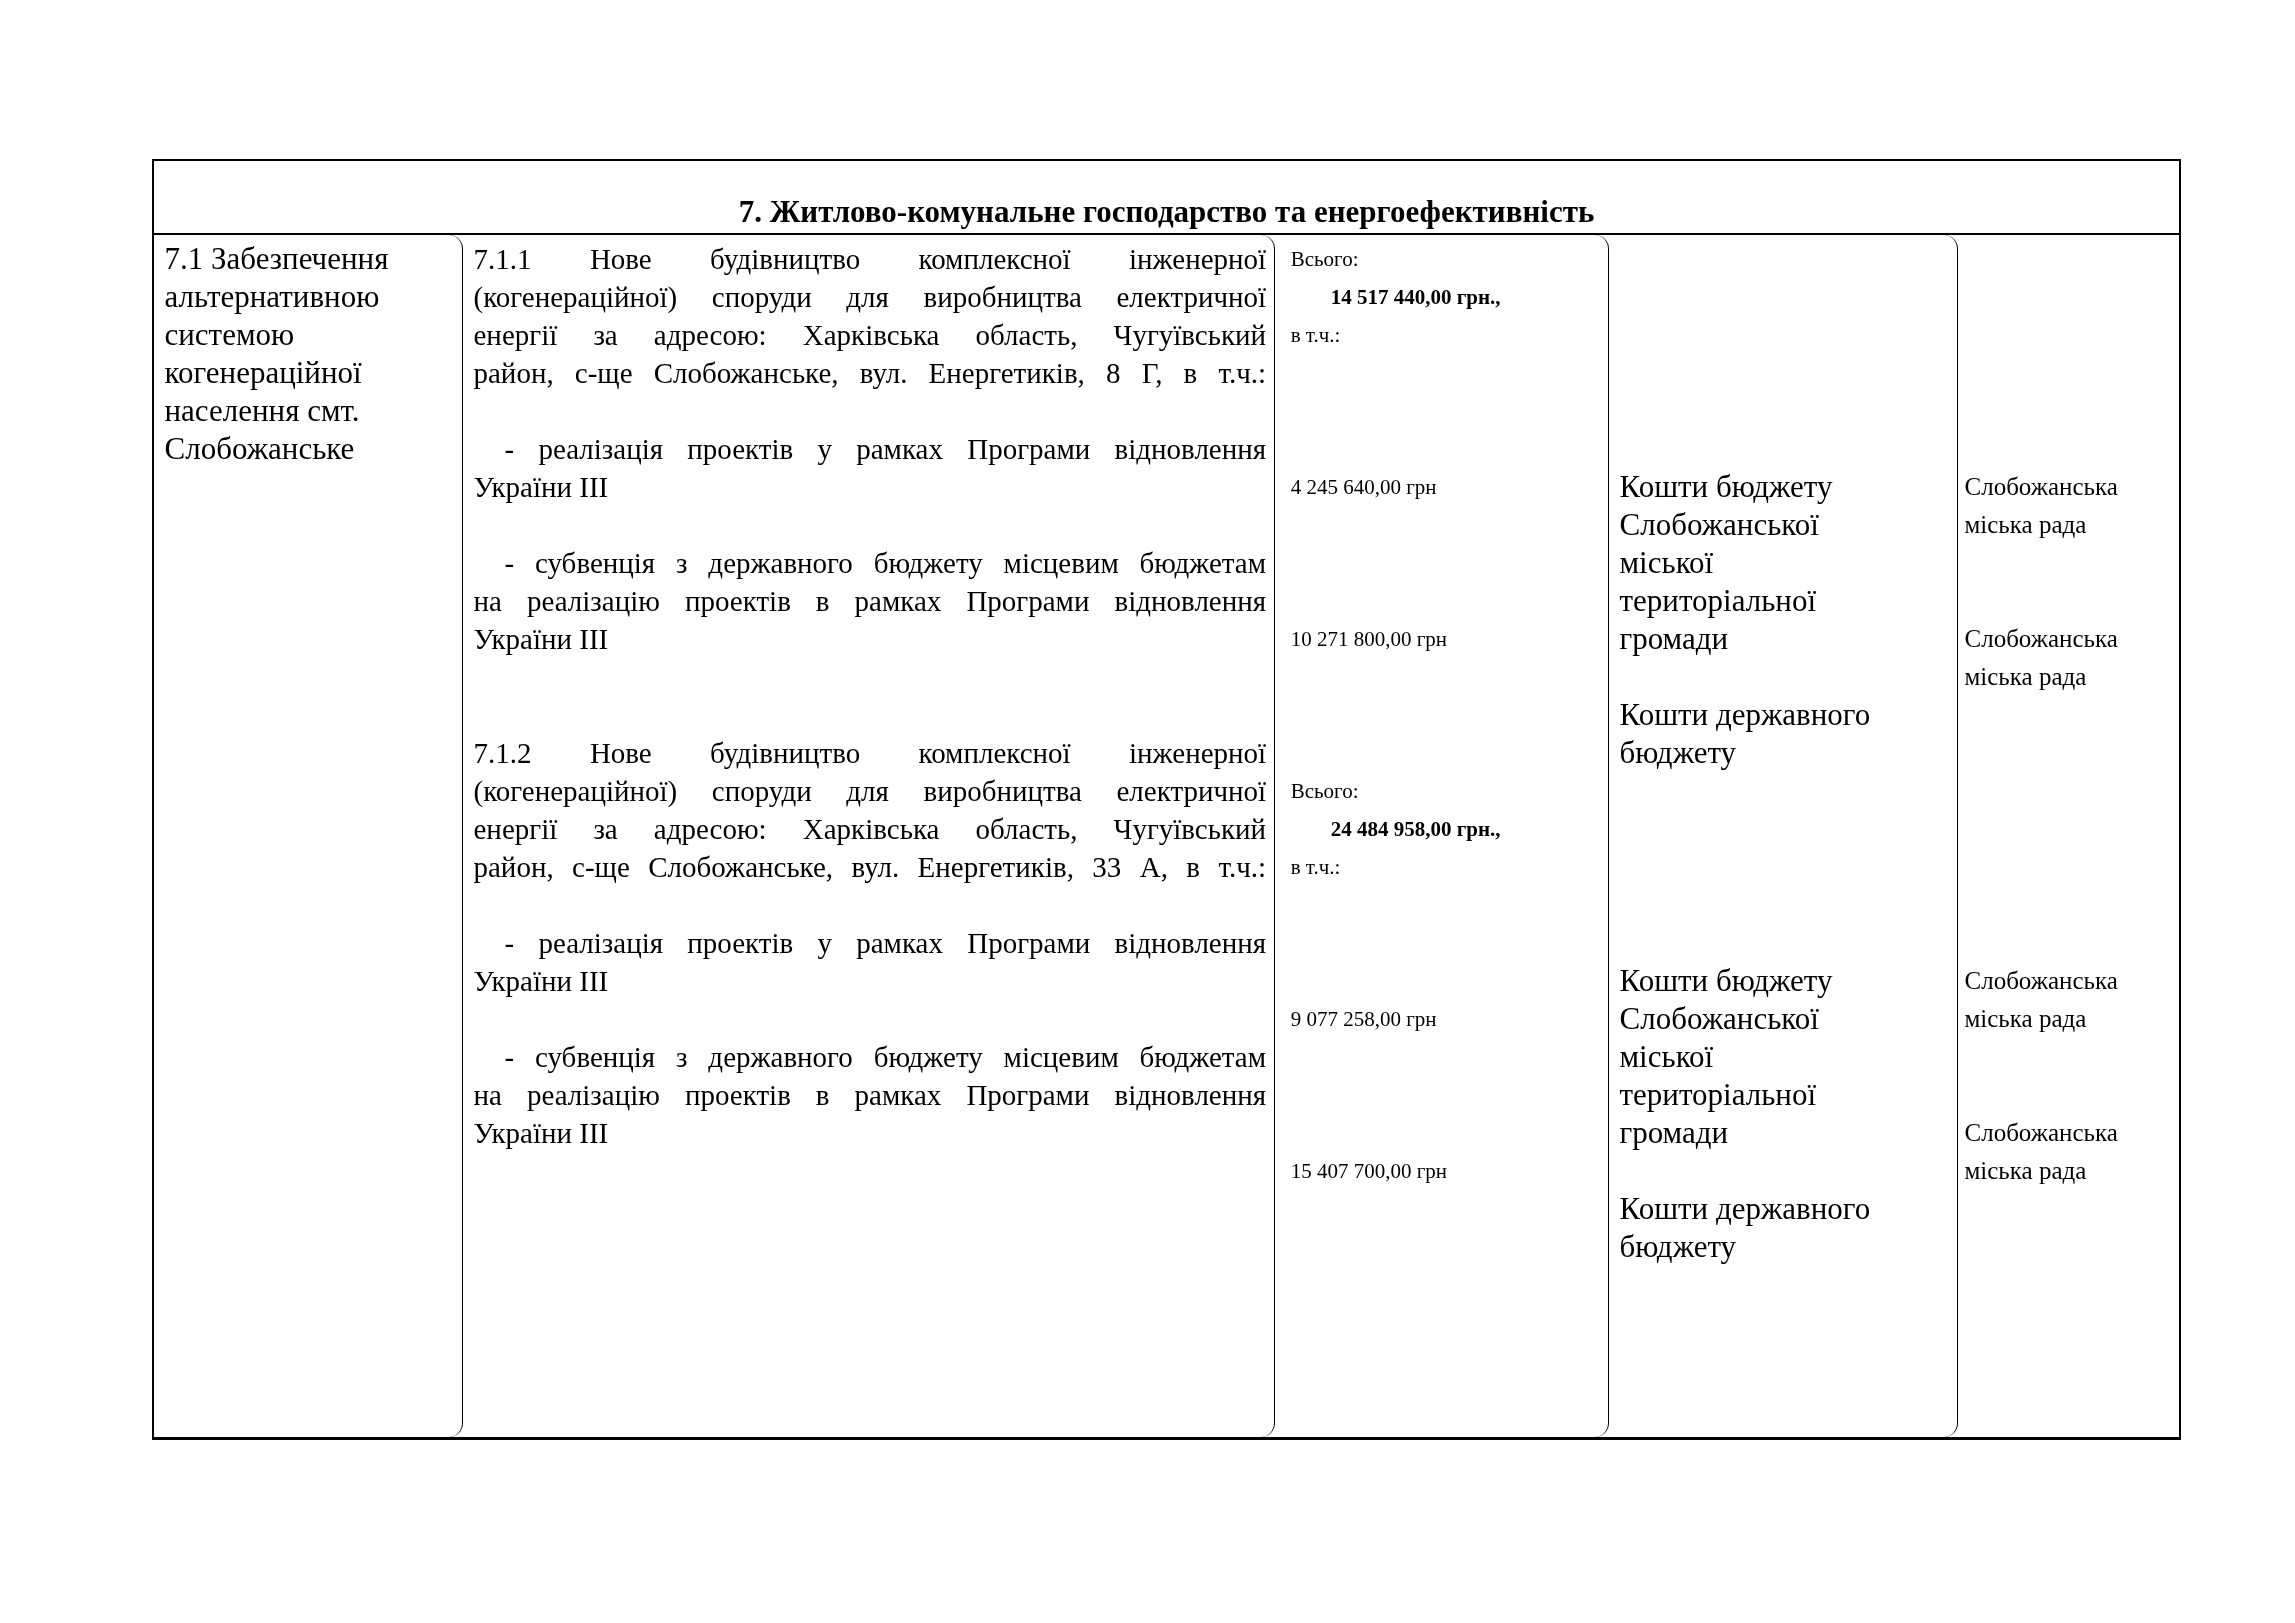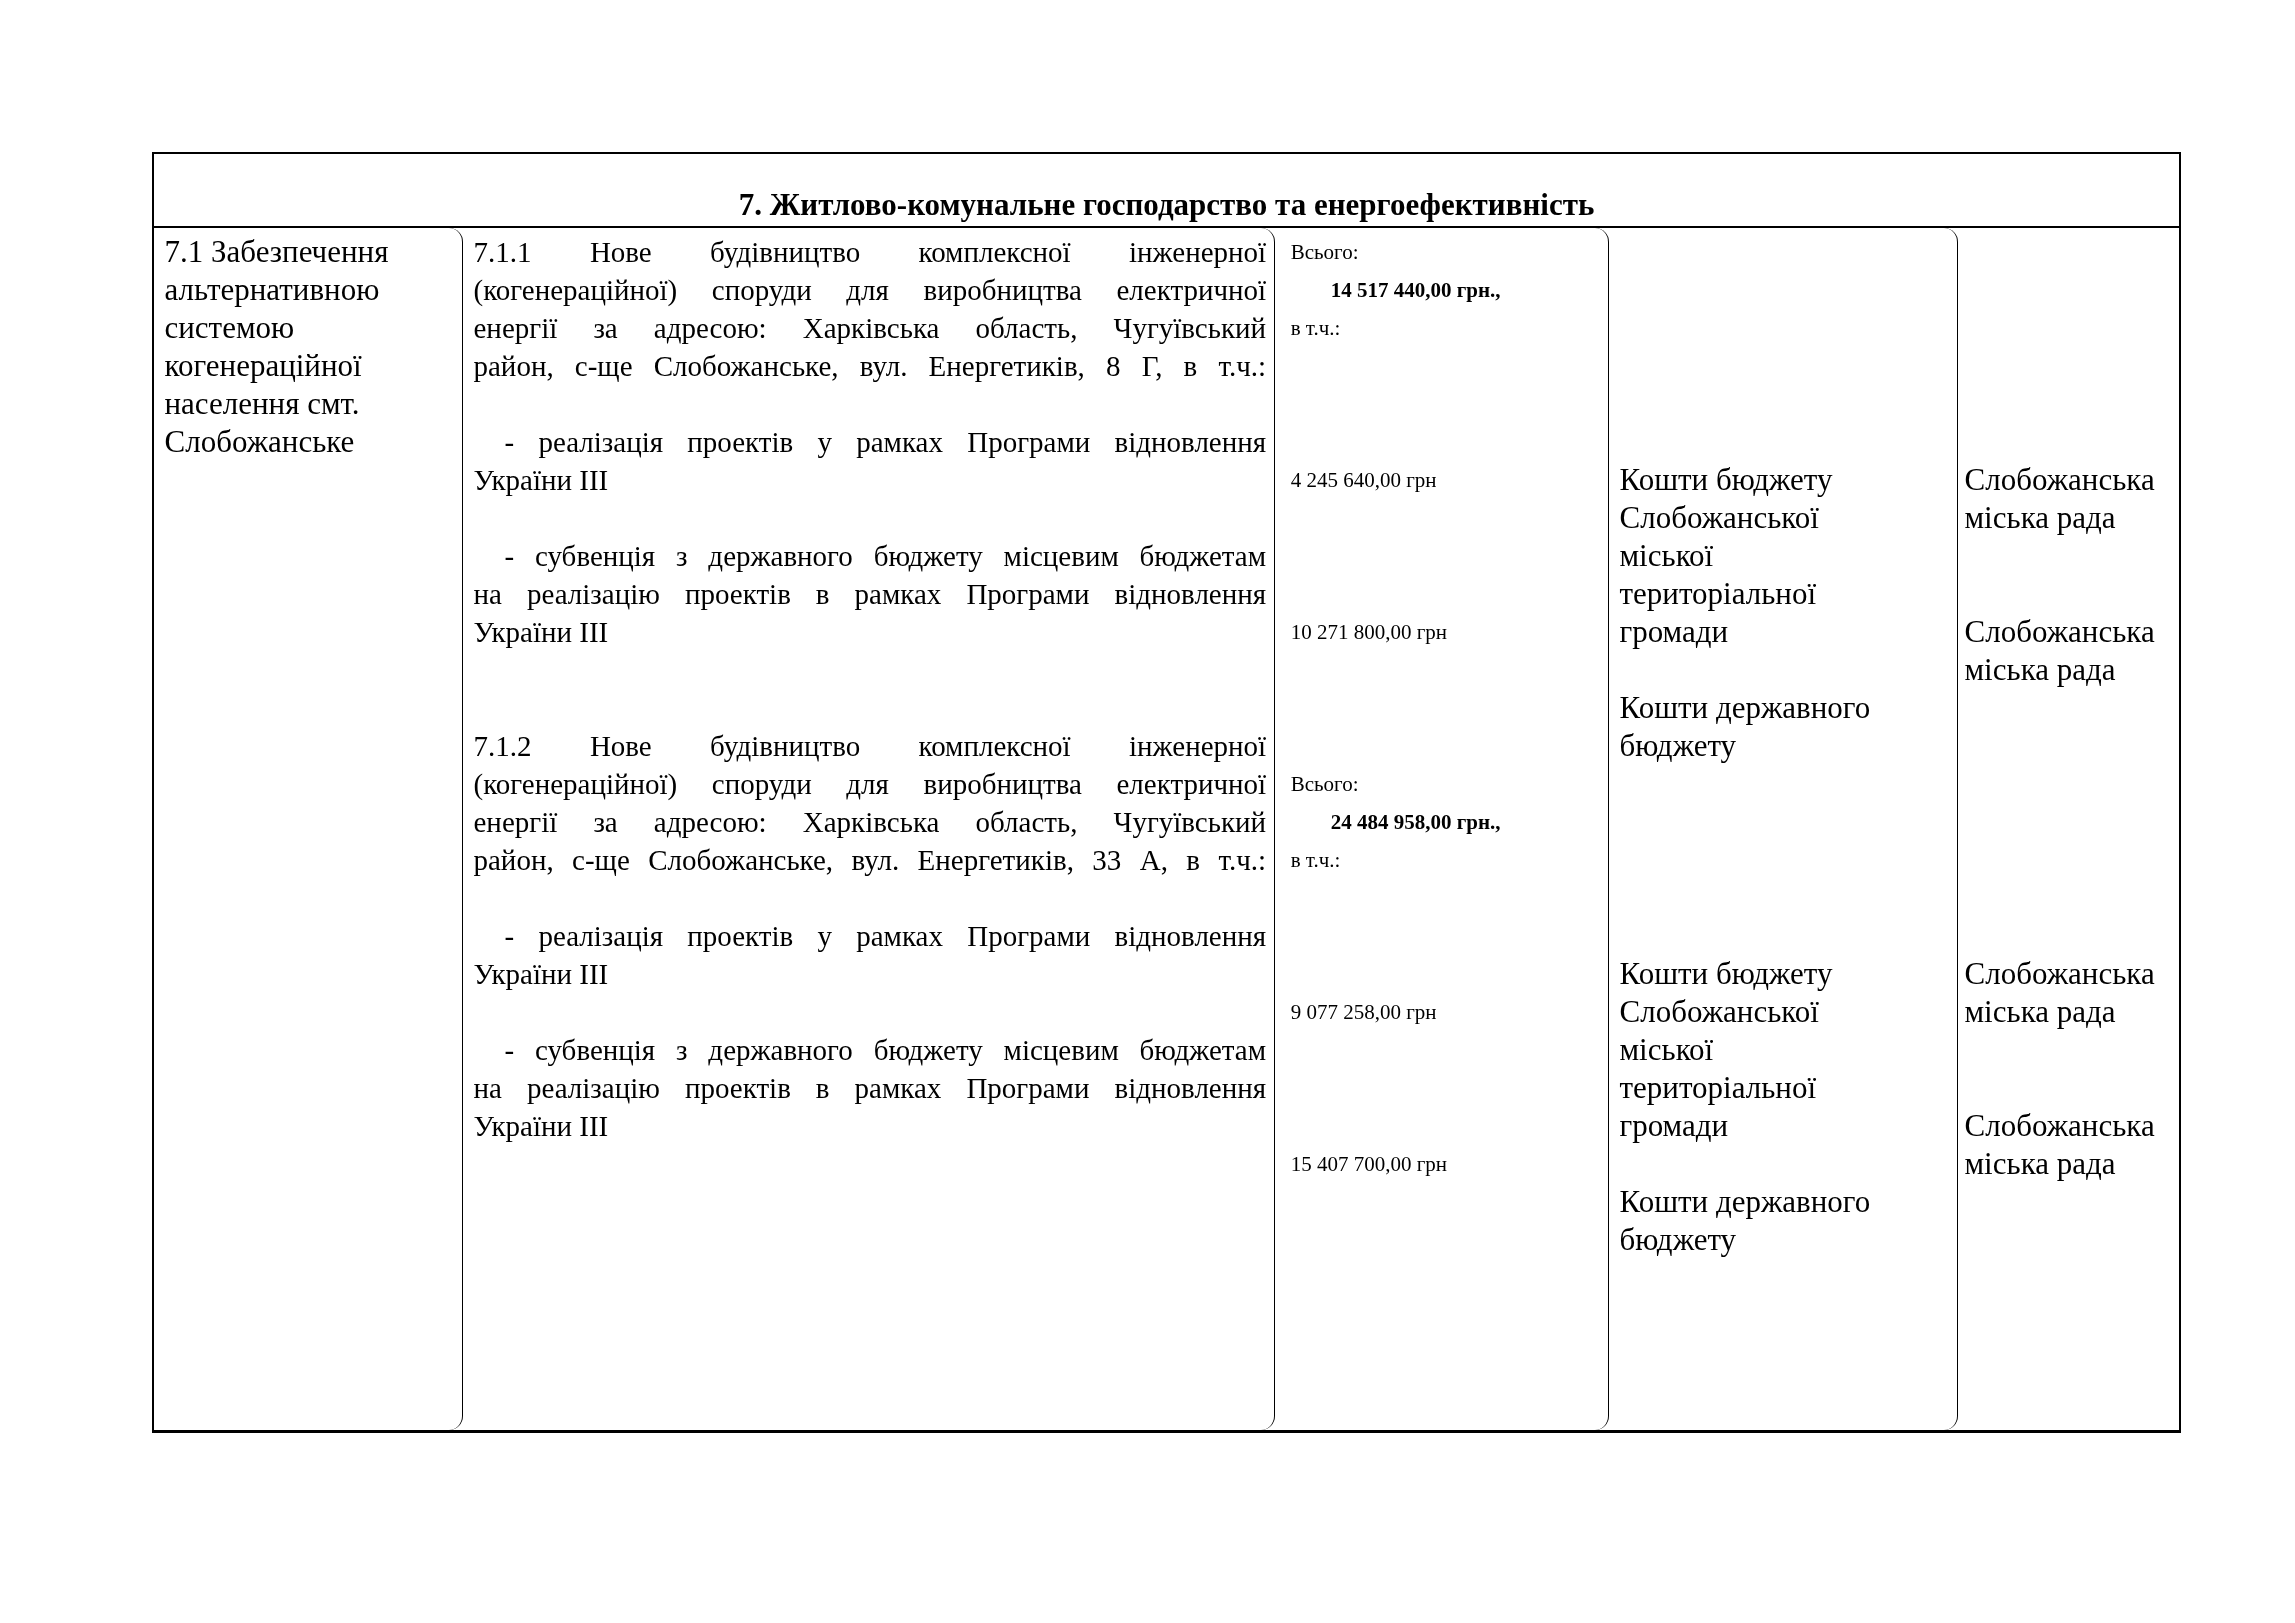--- a/index.html
+++ b/index.html
@@ -7,21 +7,21 @@
     position: relative;
     width: 2295px;
     height: 1623px;
     background: #ffffff;
     color: #000000;
     font-family: "Liberation Serif", serif;
   }
   .tbl {
     position: absolute;
     left: 152px;
-    top: 152px;
+    top: 159px;
     width: 2029px;
     height: 1281px;
     box-sizing: border-box;
     border: 2.6px solid #000;
     border-bottom-width: 3.9px;
     background: #ffffff;
   }
   .title-row {
     box-sizing: border-box;
     height: 74px;
@@ -43,21 +43,21 @@
     flex: none;
     box-sizing: border-box;
     padding: 5.2px 10.5px 0 10.5px;
     overflow: hidden;
     border-radius: 14px;
   }
   .c1 { width: 309px;  border-right: 1.3px solid #000; font-size: 31px; }
   .c2 { width: 812px; border-right: 1.3px solid #000; font-size: 29px; padding-right: 7.9px; }
   .c3 { width: 334px;  border-right: 1.3px solid #000; font-size: 21px; padding-left: 15.7px; padding-right: 5.2px; }
   .c4 { width: 349px;  border-right: 1.3px solid #000; font-size: 31px; }
-  .c5 { width: 219px;  font-size: 31px; padding-left: 6.5px; padding-right: 2.6px; }
+  .c5 { width: 219px;  font-size: 25px; padding-left: 6.5px; padding-right: 2.6px; }
   .line {
     height: 38px;
     line-height: 38px;
     white-space: nowrap;
   }
   .j {
     text-align: justify;
     text-align-last: justify;
     text-justify: inter-word;
     white-space: normal;

